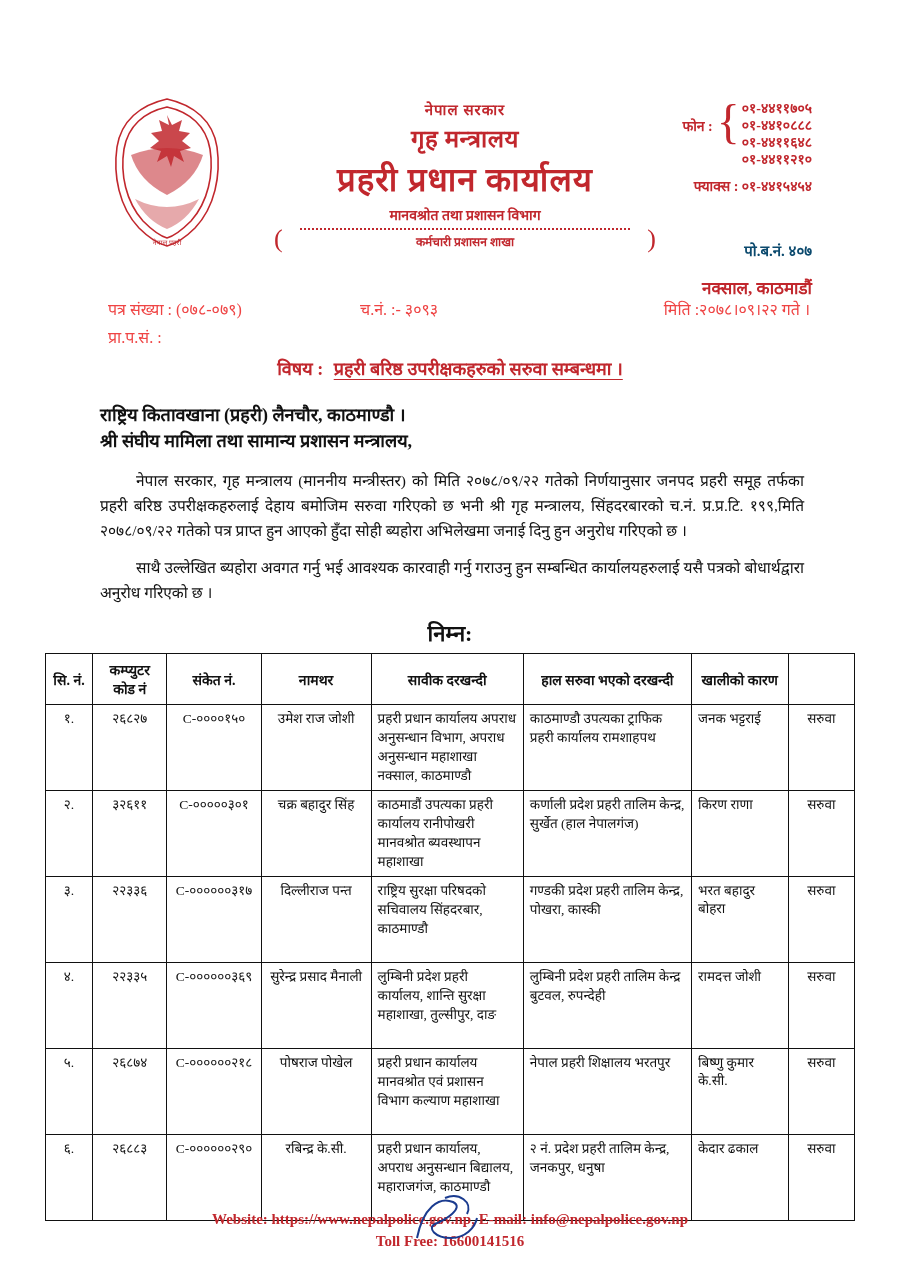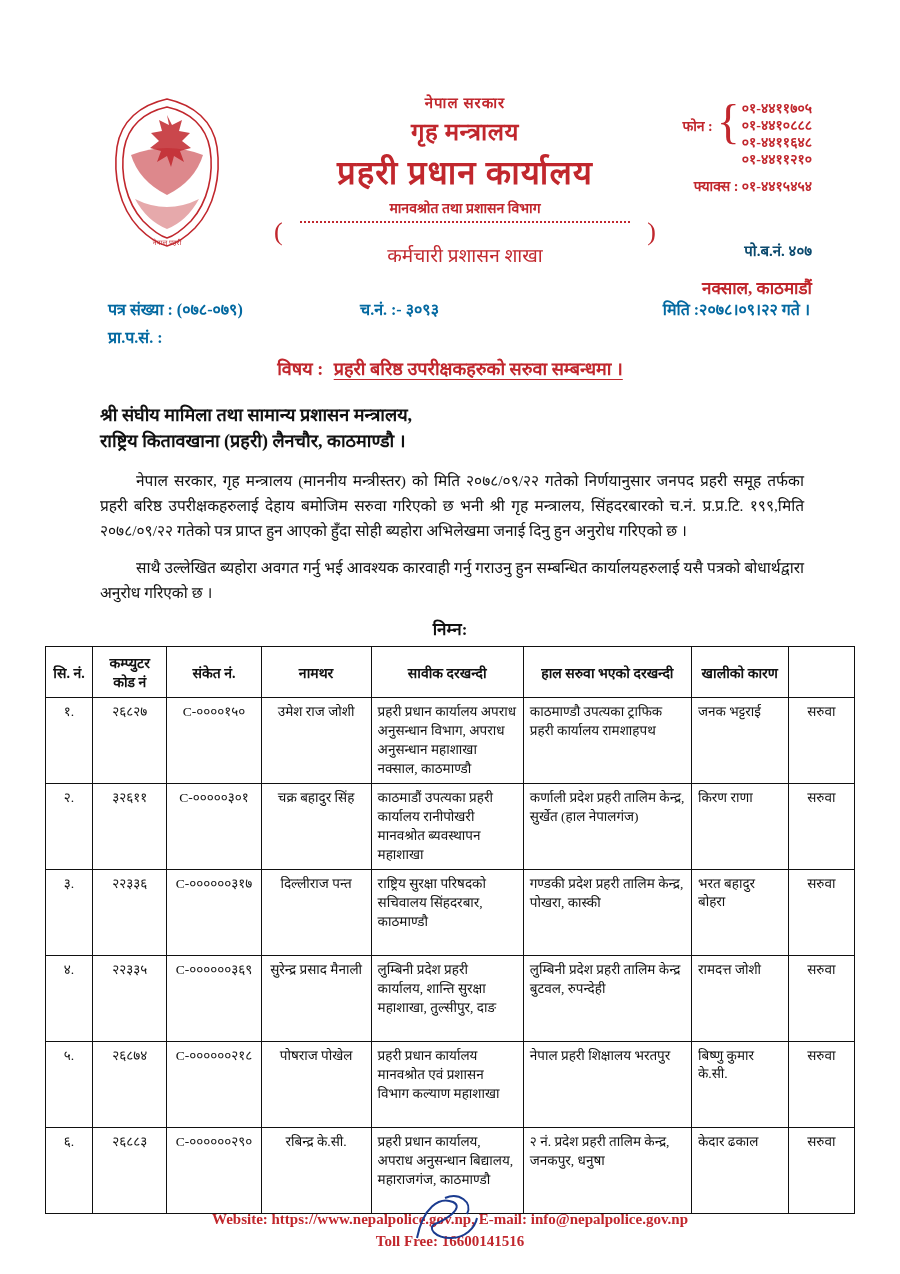--- a/index.html
+++ b/index.html
@@ -33,21 +33,21 @@
     left: 95px;
     top: 95px;
     width: 145px;
     height: 155px;
   }
   .emblem svg { display:block; }
 
   .head-center {
     position: absolute;
     left: 250px;
-    top: 92px;
+    top: 99px;
     width: 430px;
     text-align: center;
     color: #c1272d;
   }
   .hc-gov {
     font-size: 15px;
     letter-spacing: 1px;
     font-weight: bold;
     color: #c1272d;
   }
@@ -80,23 +80,23 @@
   }
   .hc-paren-left { left: 24px; }
   .hc-paren-right { right: 24px; }
   .hc-dots {
     border-bottom: 2px dotted #c1272d;
     width: 330px;
     margin: 4px auto 0 auto;
     height: 0;
   }
   .hc-branch {
-    font-size: 19px;
-    font-weight: normal;
-    margin-top: 19px;
+    font-size: 12px;
+    font-weight: bold;
+    margin-top: 3px;
   }
 
   .phones {
     position: absolute;
     right: 88px;
     top: 100px;
     color: #c1272d;
     font-size: 14px;
     line-height: 17px;
     display: flex;
@@ -139,22 +139,22 @@
     color: #c1272d;
     font-size: 17px;
     font-weight: bold;
     text-align: right;
   }
 
   
   .refline {
     position: relative;
     height: 62px;
-    color: #0369a1;
-    font-weight: bold;
+    color: #ef4444;
+    font-weight: normal;
   }
   .ref-patra { position: absolute; left: 108px; top: 8px; font-size: 16px; }
   .ref-chano { position: absolute; left: 360px; top: 8px; font-size: 16px; }
   .ref-miti  { position: absolute; right: 90px; top: 8px; font-size: 16px; }
   .ref-prapa { position: absolute; left: 108px; top: 36px; font-size: 16px; }
 
   
   .subject {
     text-align: center;
     color: #c1272d;
@@ -179,21 +179,21 @@
     margin: 14px 96px 0 100px;
     font-size: 15.5px;
     line-height: 25px;
     text-align: justify;
   }
   .body-text p { margin: 0 0 12px 0; text-indent: 36px; }
 
   .nimna {
     text-align: center;
     font-weight: bold;
-    font-size: 17px;
+    font-size: 22px;
     margin-top: 4px;
     margin-bottom: 6px;
   }
 
   
   table.main {
     border-collapse: collapse;
     margin: 0 auto;
     width: 810px;
     font-size: 13.5px;
@@ -306,22 +306,22 @@
     <div class="ref-miti">मिति :२०७८।०९।२२ गते ।</div>
     <div class="ref-prapa">प्रा.प.सं. :</div>
   </div>
 
   <div class="subject">
     <span class="label">विषय :</span>
     <span class="value">प्रहरी बरिष्ठ उपरीक्षकहरुको सरुवा सम्बन्धमा ।</span>
   </div>
 
   <div class="address">
+    <div>राष्ट्रिय कितावखाना (प्रहरी) लैनचौर, काठमाण्डौ ।</div>
     <div>श्री संघीय मामिला तथा सामान्य प्रशासन मन्त्रालय,</div>
-    <div>राष्ट्रिय कितावखाना (प्रहरी) लैनचौर, काठमाण्डौ ।</div>
   </div>
 
   <div class="body-text">
     <p>नेपाल सरकार, गृह मन्त्रालय (माननीय मन्त्रीस्तर) को मिति २०७८/०९/२२ गतेको निर्णयानुसार जनपद प्रहरी समूह तर्फका प्रहरी बरिष्ठ उपरीक्षकहरुलाई देहाय बमोजिम सरुवा गरिएको छ भनी श्री गृह मन्त्रालय, सिंहदरबारको च.नं. प्र.प्र.टि. १९९,मिति २०७८/०९/२२ गतेको पत्र प्राप्त हुन आएको हुँदा सोही ब्यहोरा अभिलेखमा जनाई दिनु हुन अनुरोध गरिएको छ ।</p>
     <p>साथै उल्लेखित ब्यहोरा अवगत गर्नु भई आवश्यक कारवाही गर्नु गराउनु हुन सम्बन्धित कार्यालयहरुलाई यसै पत्रको बोधार्थद्वारा अनुरोध गरिएको छ ।</p>
   </div>
 
   <div class="nimna">निम्न:</div>
 
   <table class="main">

